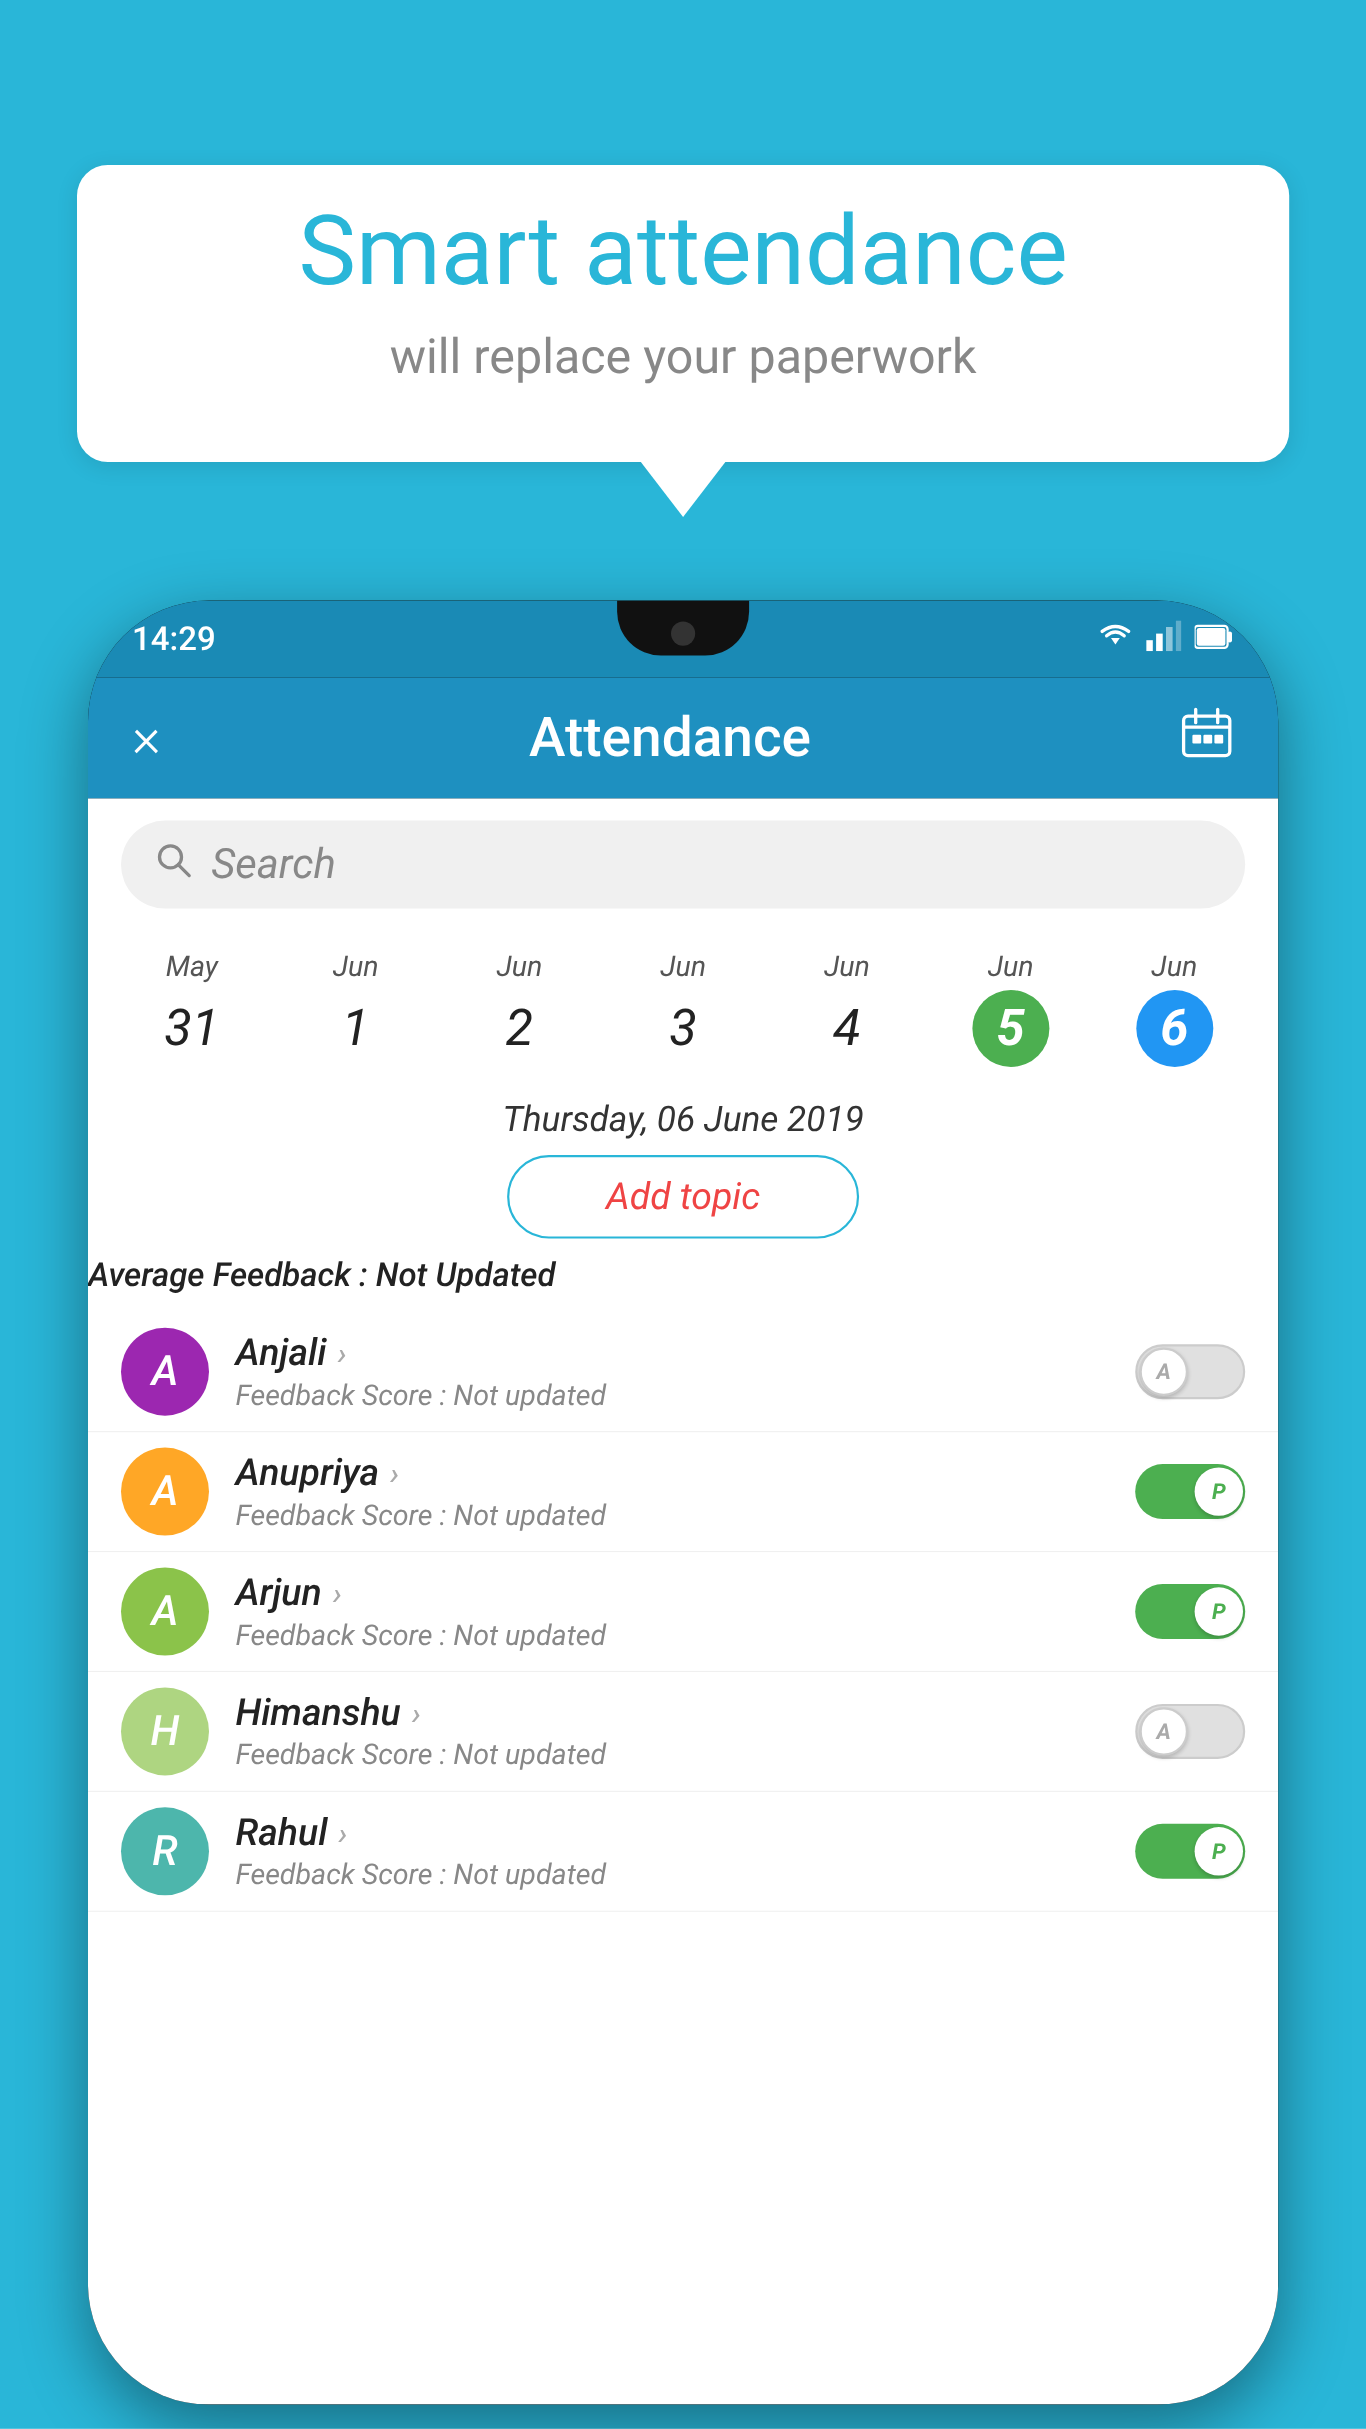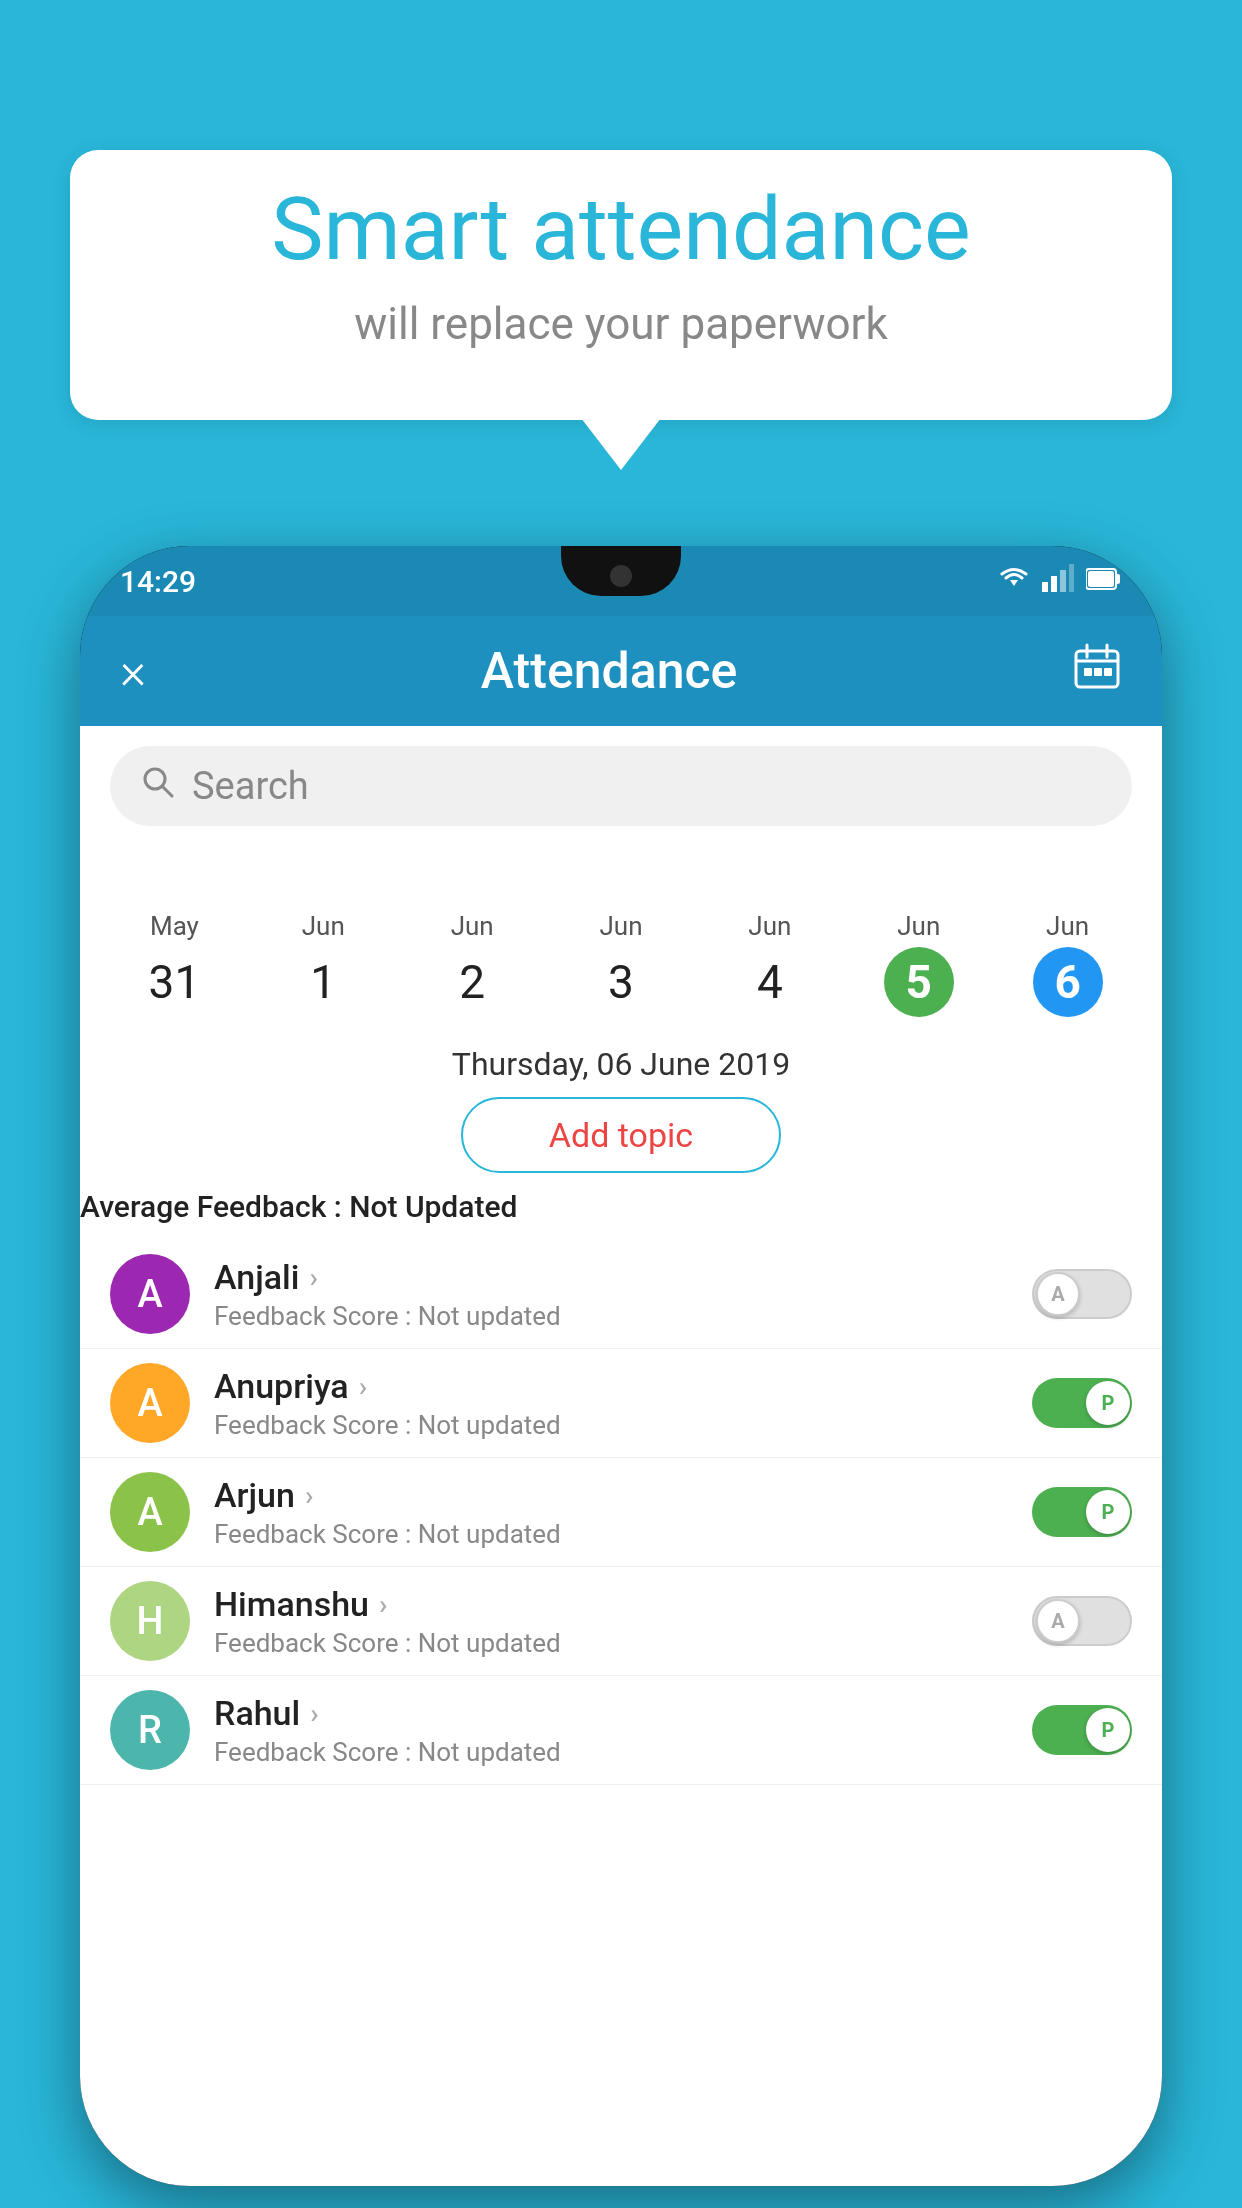--- a/index.html
+++ b/index.html
@@ -148,20 +148,21 @@
       color: white;
       font-size: 44px;
     }
 
     
     .phone-content {
       background: white;
       height: calc(100% - 70px - 110px);
       overflow: hidden;
       border-radius: 0 0 90px 90px;
+      font-style: italic;
     }
 
     
     .search-bar {
       margin: 20px 30px;
       background: #f0f0f0;
       border-radius: 40px;
       height: 80px;
       display: flex;
       align-items: center;
@@ -190,21 +191,20 @@
     .date-item {
       flex: 1;
       text-align: center;
       padding: 8px 4px;
     }
 
     .date-month {
       font-size: 26px;
       color: #555;
       margin-bottom: 6px;
-      margin-top: 47px;
     }
 
     .date-num {
       font-size: 46px;
       font-weight: 400;
       color: #222;
       width: 70px;
       height: 70px;
       display: flex;
       align-items: center;

